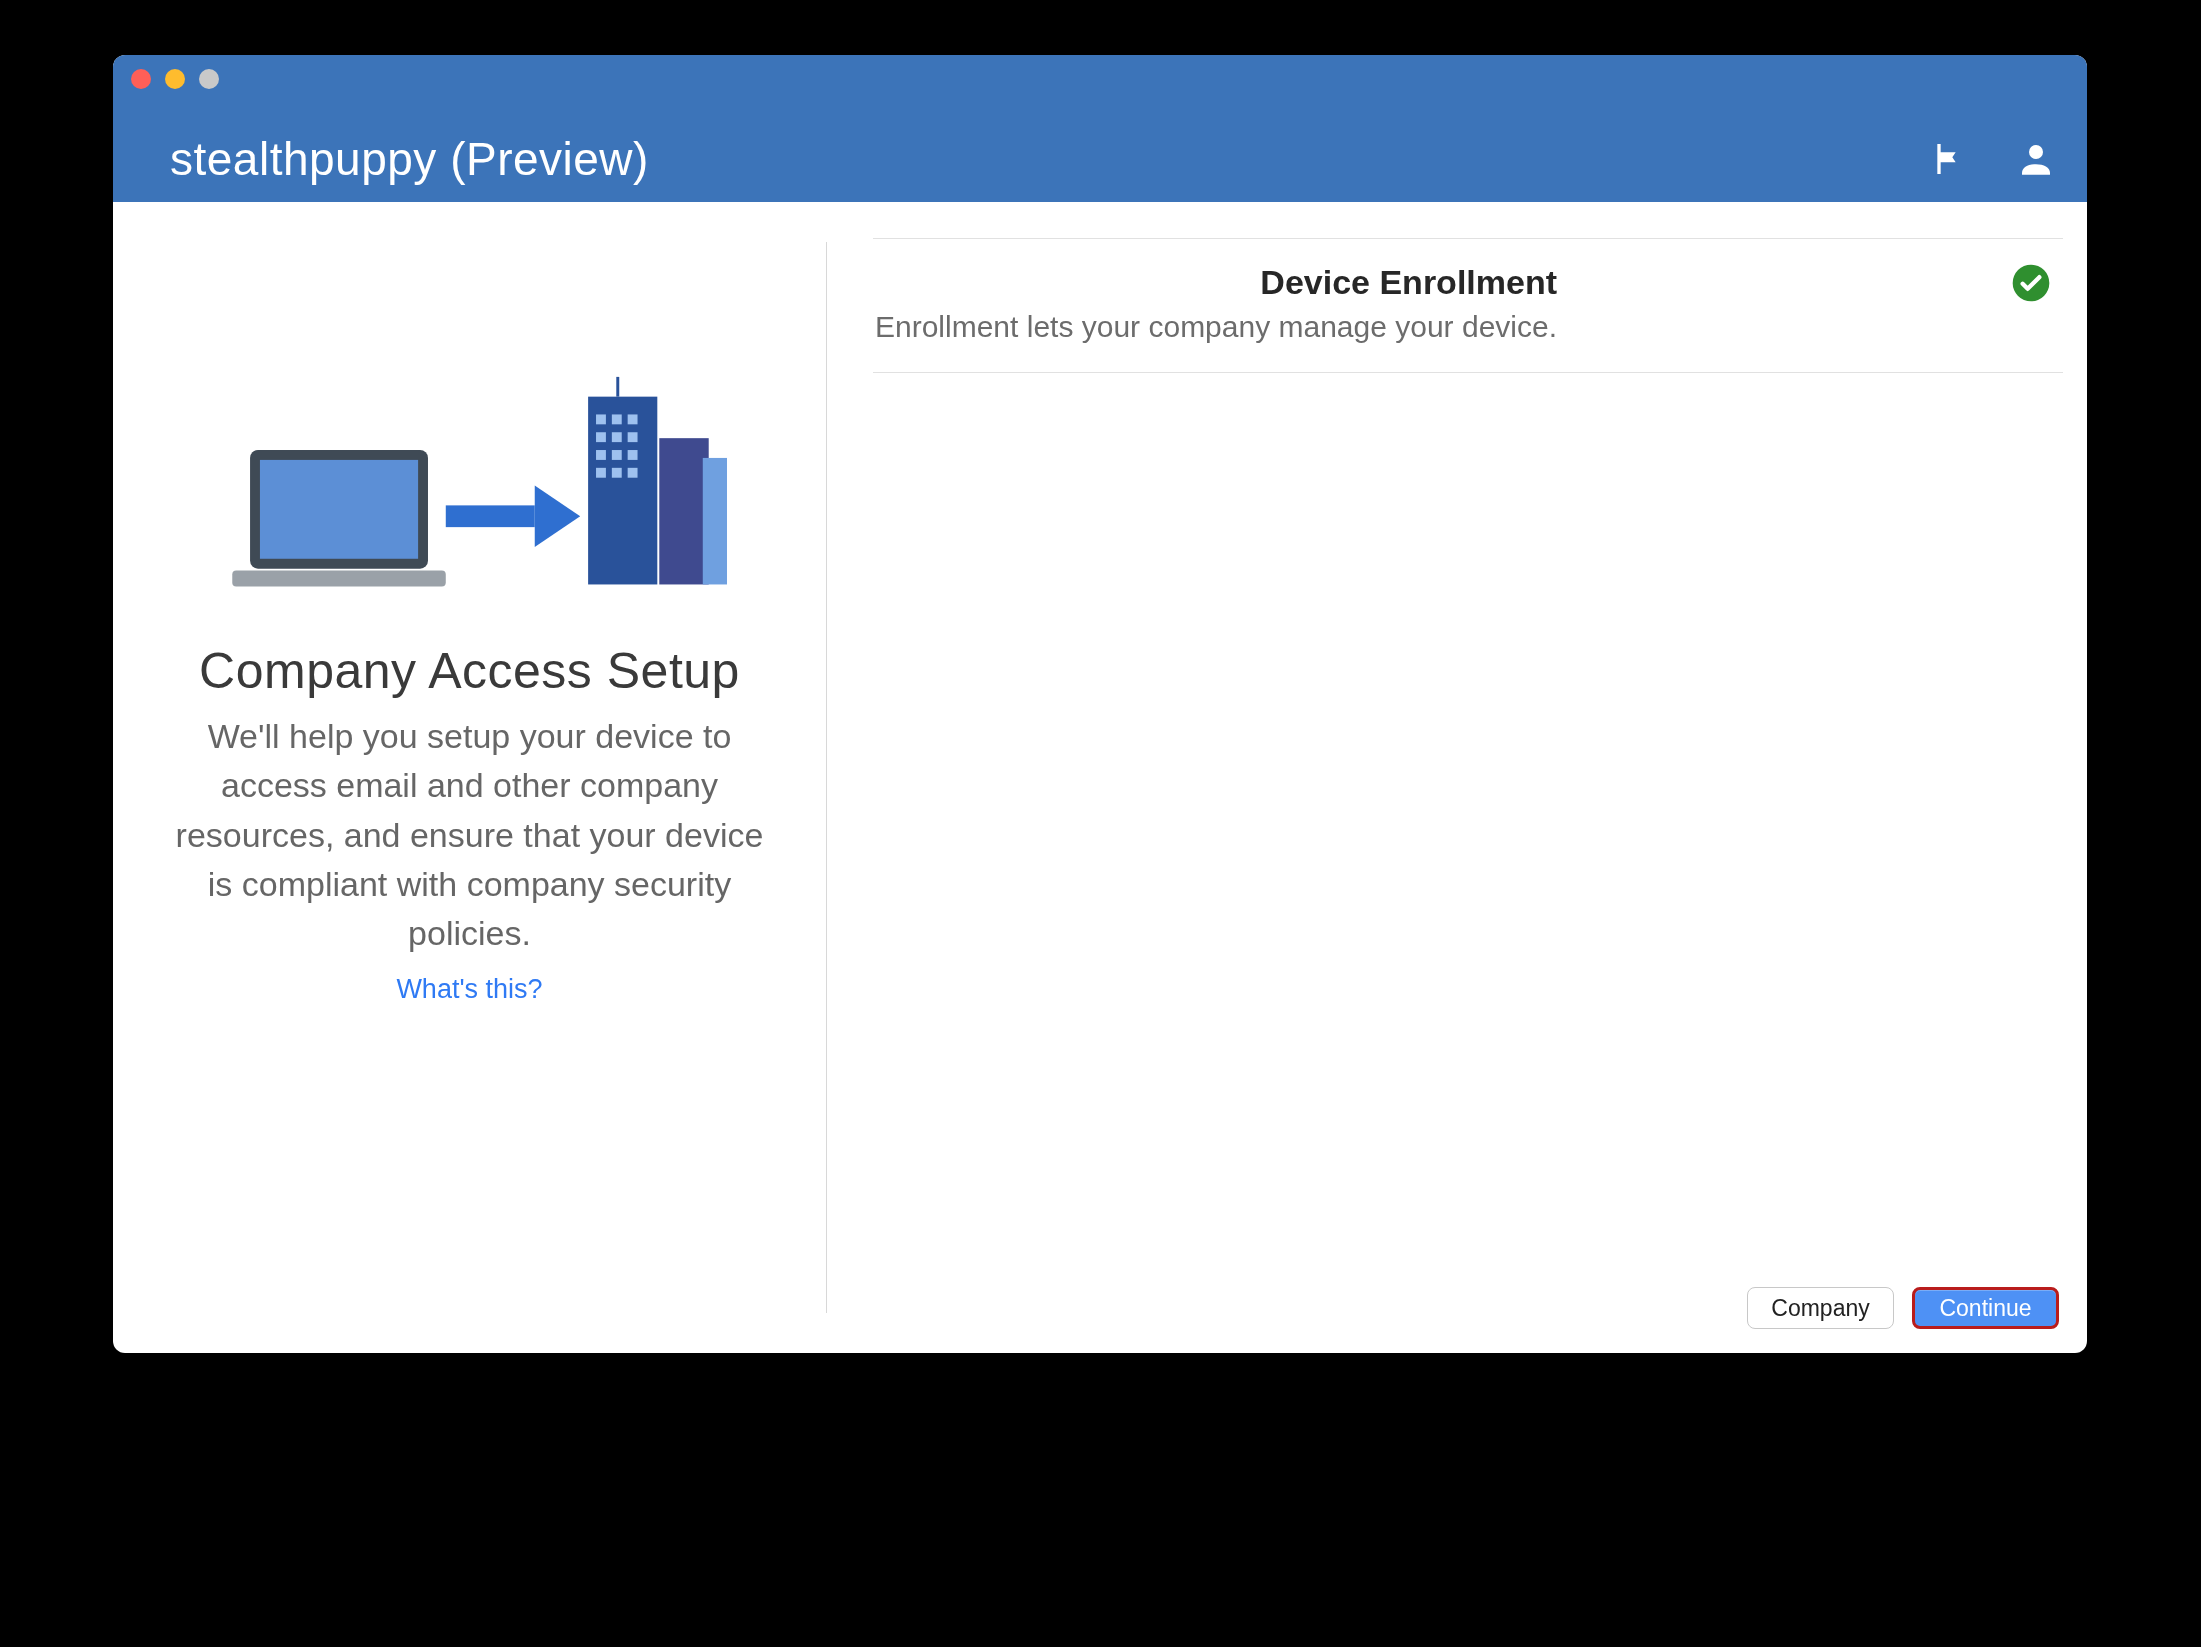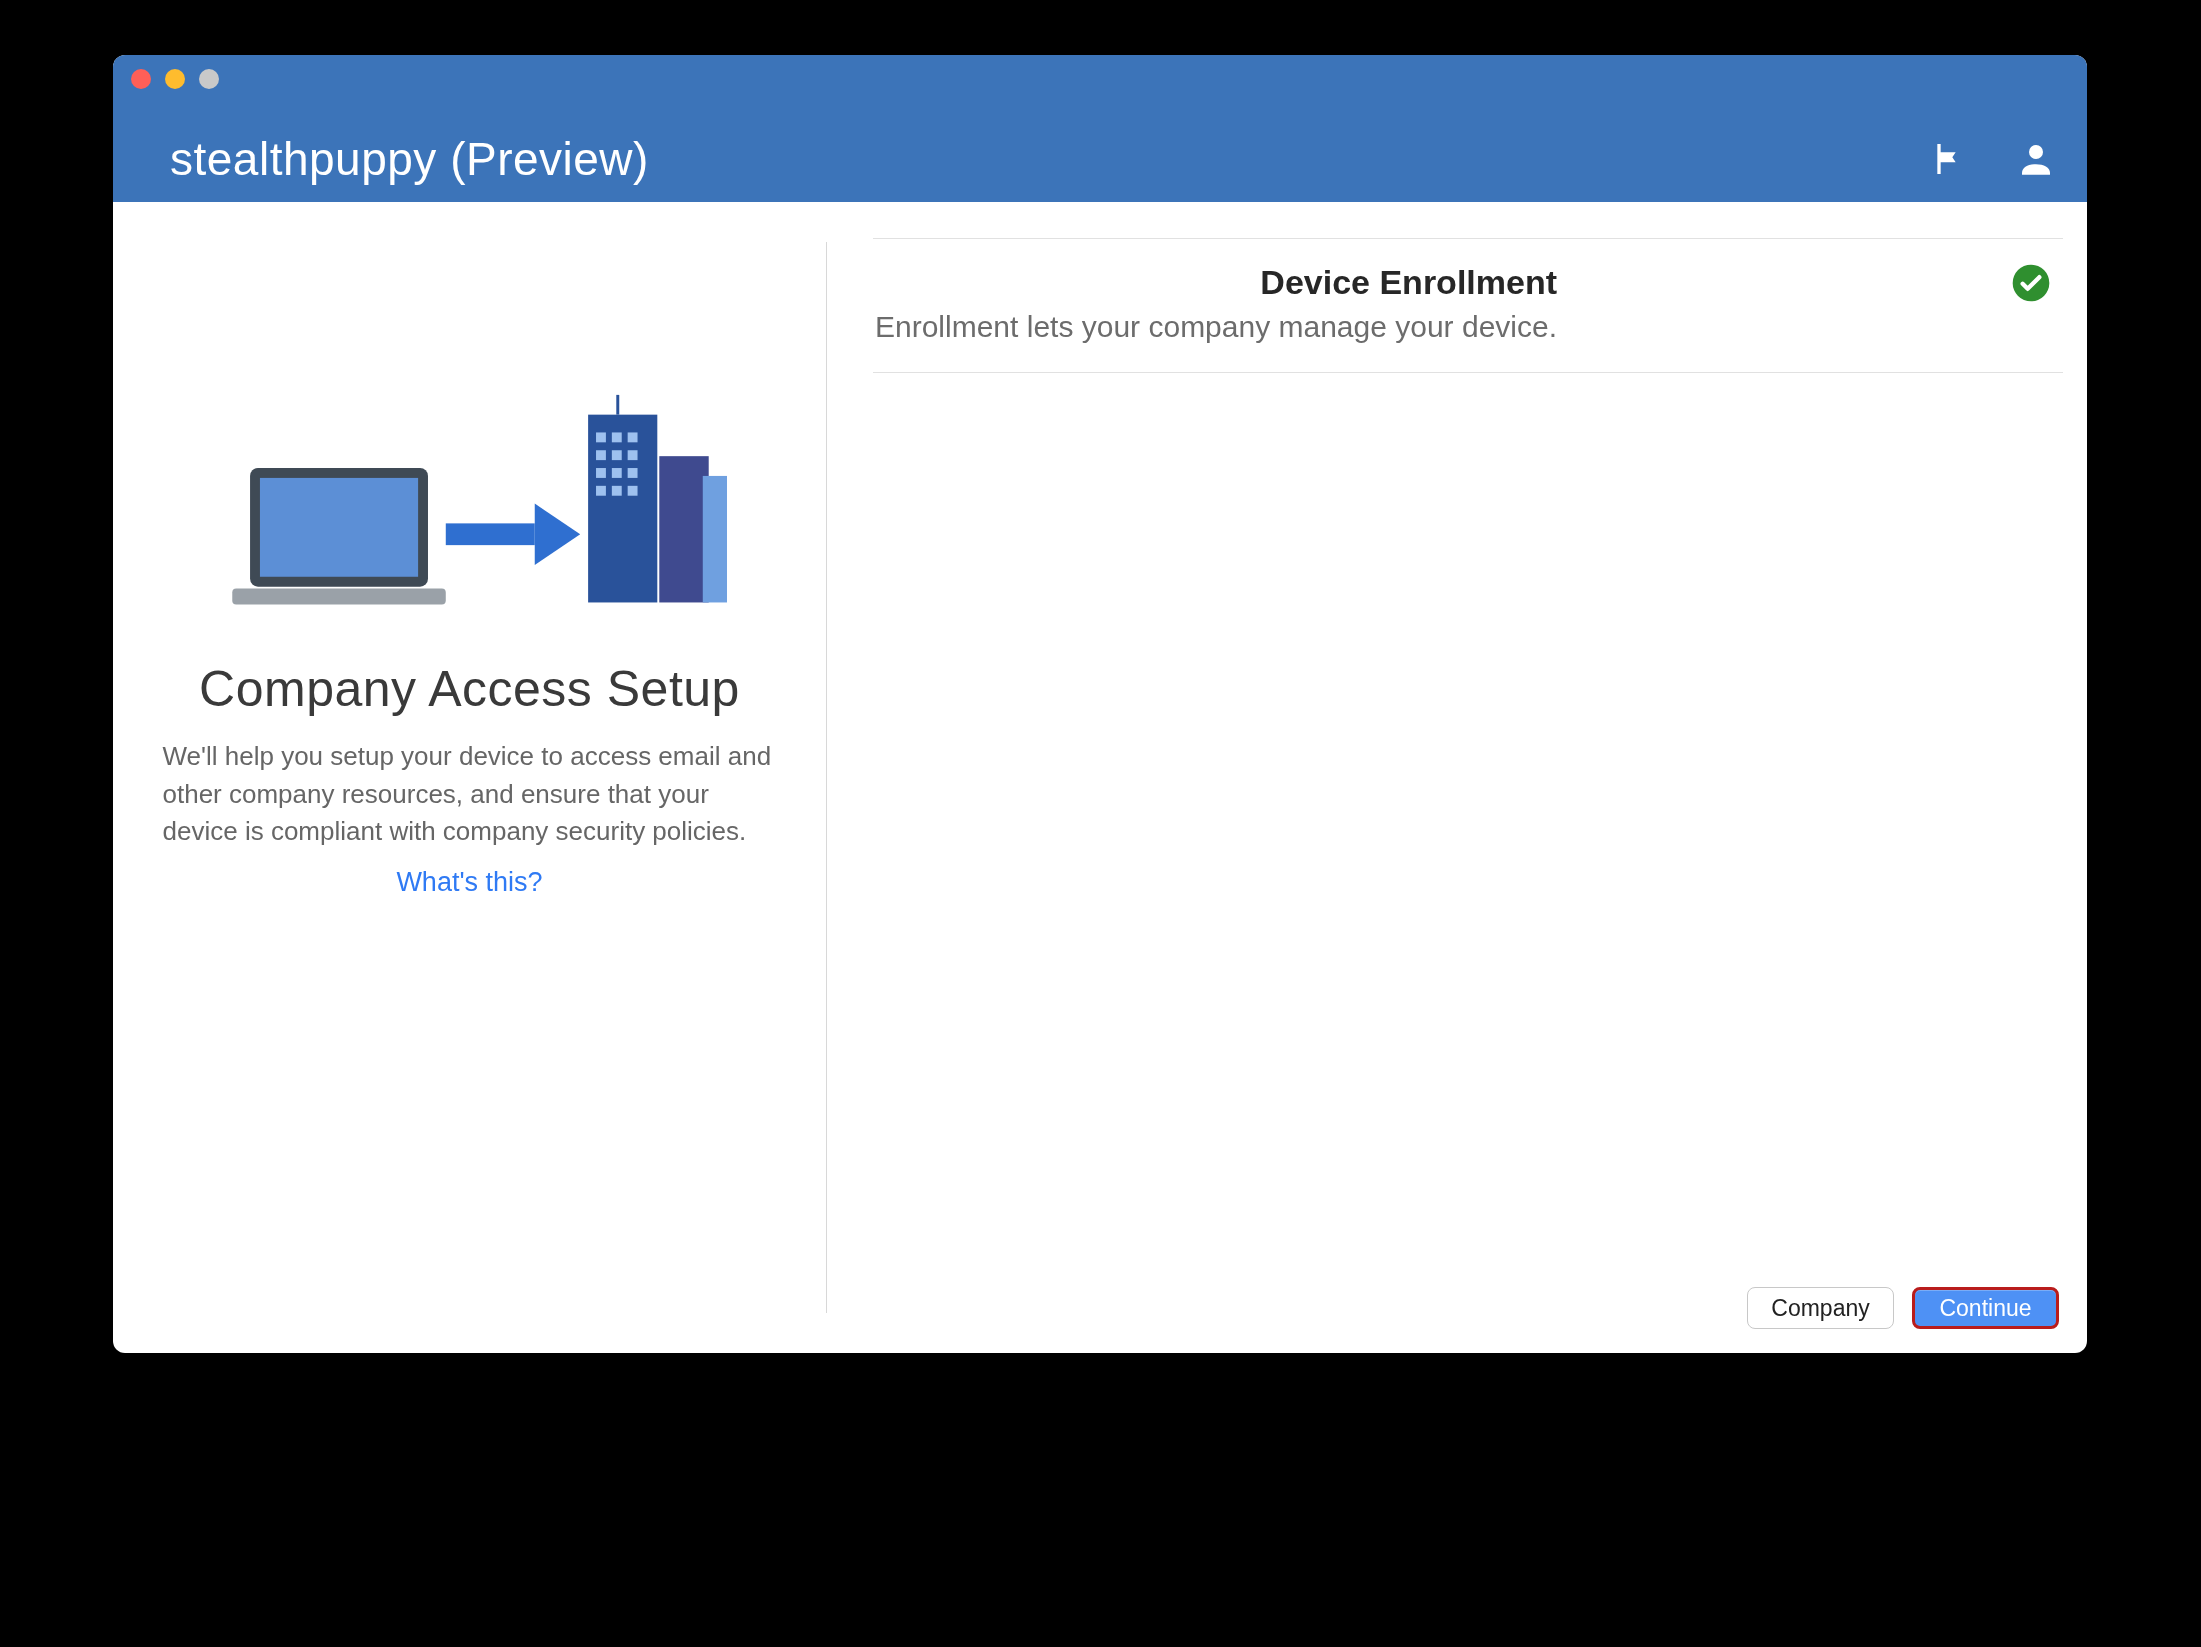--- a/index.html
+++ b/index.html
@@ -32,43 +32,43 @@
     padding: 0 30px 16px 57px;
     color: #fff;
   }
   .header-title { font-size: 46px; font-weight: 300; letter-spacing: 0.5px; }
   .header-icons { display: flex; align-items: center; gap: 46px; padding-bottom: 6px; }
   .header-icons svg { display: block; }
 
   
   .content { flex: 1; display: flex; overflow: hidden; }
   .left {
-    width: 713px; padding: 44px 48px 0 48px;
+    width: 713px; padding: 26px 48px 0 48px;
     display: flex; flex-direction: column; align-items: center;
   }
   .divider {
     width: 1px; background: #d8d8d8;
     margin: 40px 0 40px 0;
   }
   .right {
     flex: 1; padding: 28px 24px 119px 46px;
     overflow: auto;
     text-align: right;
   }
 
   
   .illus { width: 515px; height: 257px; margin-top: 139px; }
   .left h1 {
     margin-top: 18px;
     font-size: 50px; font-weight: 300; color: #3a3a3a; letter-spacing: 0.5px;
     text-align: center;
   }
   .left p.desc {
-    margin-top: 20px;
-    font-size: 26px; line-height: 1.45; color: #666; 
+    margin-top: 12px;
+    font-size: 34px; line-height: 1.45; color: #666; text-align: center;
     max-width: 614px;
   }
   .left a.whats {
     margin-top: 16px;
     font-size: 27px; color: #2f7af4; text-decoration: none; cursor: pointer;
   }
 
   
   .item {
     border-top: 1px solid #e1e1e1;

